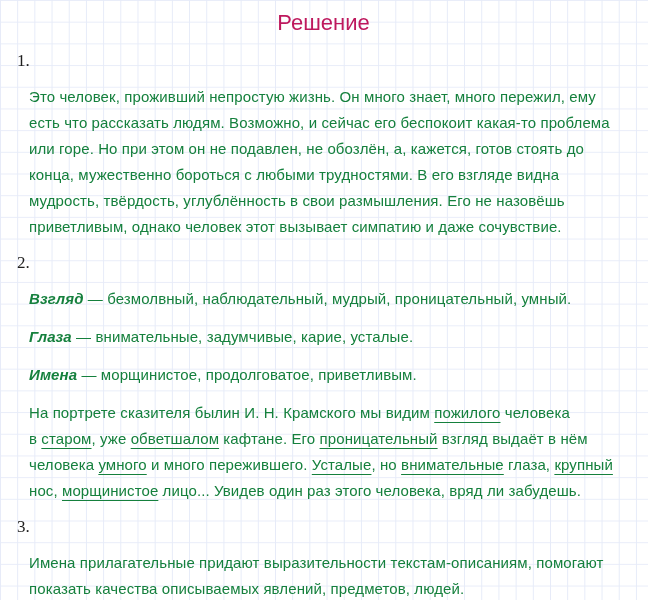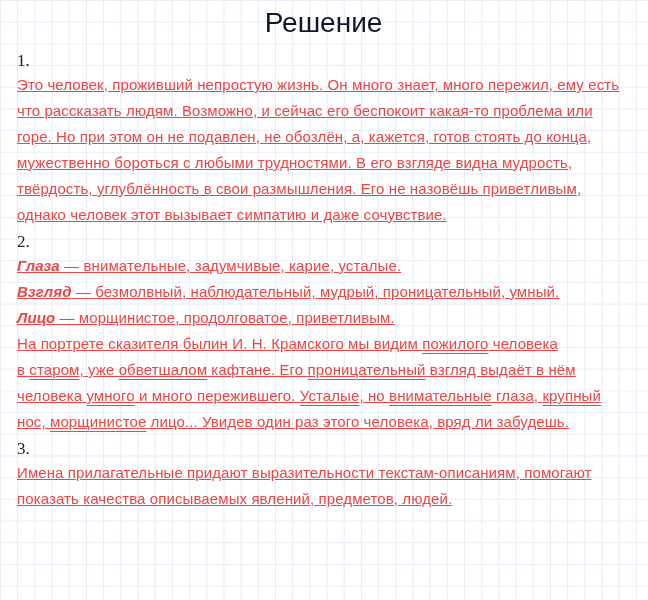--- a/index.html
+++ b/index.html
@@ -16,42 +16,41 @@
       linear-gradient(to bottom, #e9edf9 1px, transparent 1px);
     background-size: 17.2px 21.7px;
     font-family: "Liberation Sans", sans-serif;
     color: #2b2b2b;
   }
   .doc {
     padding: 8px 18px 0 17px;
   }
   .page-title {
     text-align: center;
-    font-size: 28px;
+    font-size: 22px;
     line-height: 30px;
     font-weight: 400;
-    color: #0f172a;
+    color: #be185d;
     margin: 0;
   }
   section { margin: 0; }
   .section-number {
     font-family: "Liberation Serif", serif;
     font-size: 17px;
     line-height: 22px;
     color: #1f1f1f;
     margin-top: 12px;
   }
   section + section .section-number { margin-top: 3px; }
   .para {
-    margin: 0;
+    margin: 12px;
     font-size: 15px;
     line-height: 26px;
     letter-spacing: 0.1px;
-    color: #ef4444;
-    text-decoration: underline;
+    color: #15803d;
   }
   .seg-term {
     font-weight: 700;
     font-style: italic;
   }
   .seg-underline {
     text-decoration: underline;
     text-decoration-thickness: 1px;
     text-underline-offset: 4px;
   }
@@ -64,23 +63,23 @@
 
 <div class="doc">
   <h1 class="page-title">Решение</h1>
   <div>
       <section>
         <div class="section-number">1.</div>
         <p class="para"><span>Это человек, проживший непростую жизнь. Он много знает, много пережил, ему есть что рассказать людям. Возможно, и сейчас его беспокоит какая-то проблема или горе. Но при этом он не подавлен, не обозлён, а, кажется, готов стоять до конца, мужественно бороться с любыми трудностями. В его взгляде видна мудрость, твёрдость, углублённость в свои размышления. Его не назовёшь приветливым, однако человек этот вызывает симпатию и даже сочувствие.</span></p>
       </section>
       <section>
         <div class="section-number">2.</div>
+        <p class="para"><span class="seg-term">Взгляд</span><span> — безмолвный, наблюдательный, мудрый, проницательный, умный.</span></p>
         <p class="para"><span class="seg-term">Глаза</span><span> — внимательные, задумчивые, карие, усталые.</span></p>
-        <p class="para"><span class="seg-term">Взгляд</span><span> — безмолвный, наблюдательный, мудрый, проницательный, умный.</span></p>
-        <p class="para"><span class="seg-term">Лицо</span><span> — морщинистое, продолговатое, приветливым.</span></p>
+        <p class="para"><span class="seg-term">Имена</span><span> — морщинистое, продолговатое, приветливым.</span></p>
         <p class="para"><span>На портрете сказителя былин И. Н. Крамского мы видим </span><span class="seg-underline">пожилого</span><span> человека</span><br><span>в </span><span class="seg-underline">старом</span><span>, уже </span><span class="seg-underline">обветшалом</span><span> кафтане. Его </span><span class="seg-underline">проницательный</span><span> взгляд выдаёт в нём человека </span><span class="seg-underline">умного</span><span> и много пережившего. </span><span class="seg-underline">Усталые</span><span>, но </span><span class="seg-underline">внимательные</span><span> глаза, </span><span class="seg-underline">крупный</span><span> нос, </span><span class="seg-underline">морщинистое</span><span> лицо... Увидев один раз этого человека, вряд ли забудешь.</span></p>
       </section>
       <section>
         <div class="section-number">3.</div>
         <p class="para"><span>Имена прилагательные придают выразительности текстам-описаниям, помогают показать качества описываемых явлений, предметов, людей.</span></p>
       </section>
     </div>
 </div>
 
 </body></html>

